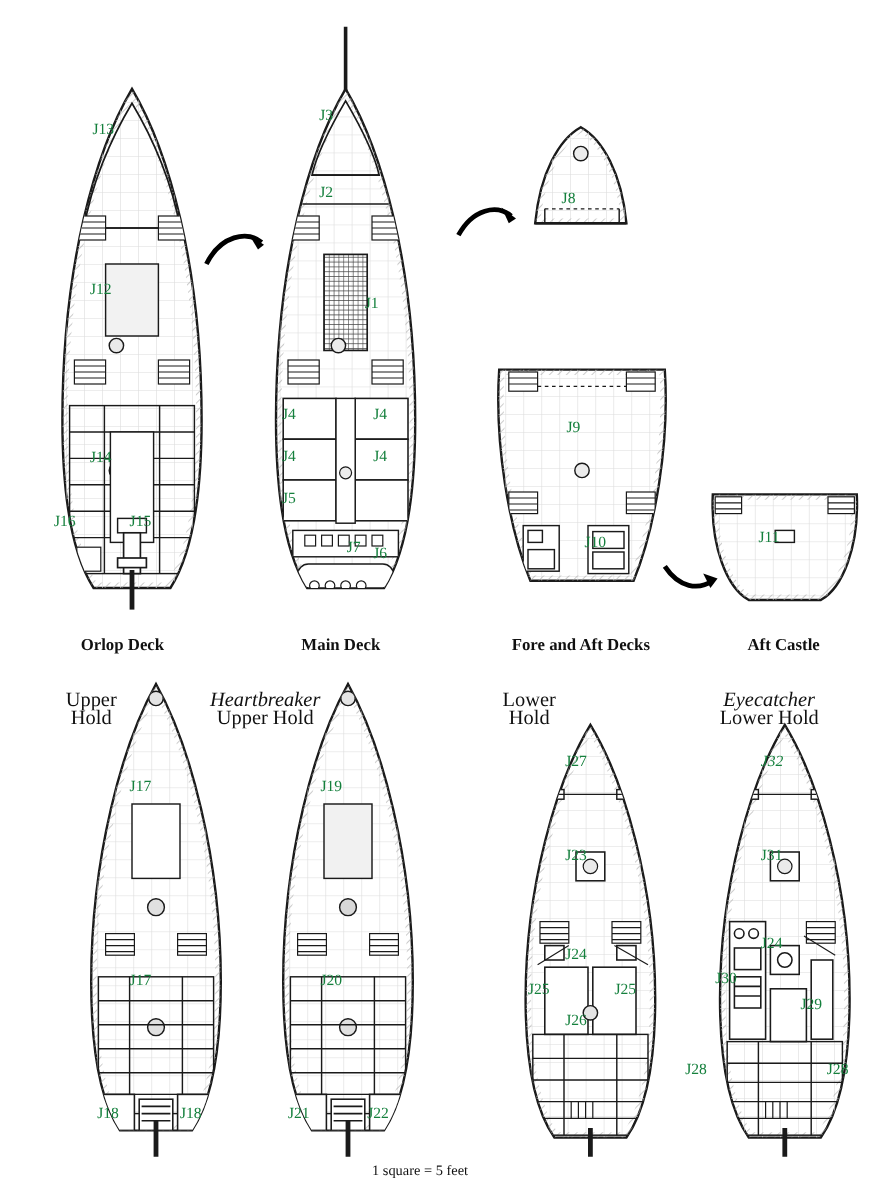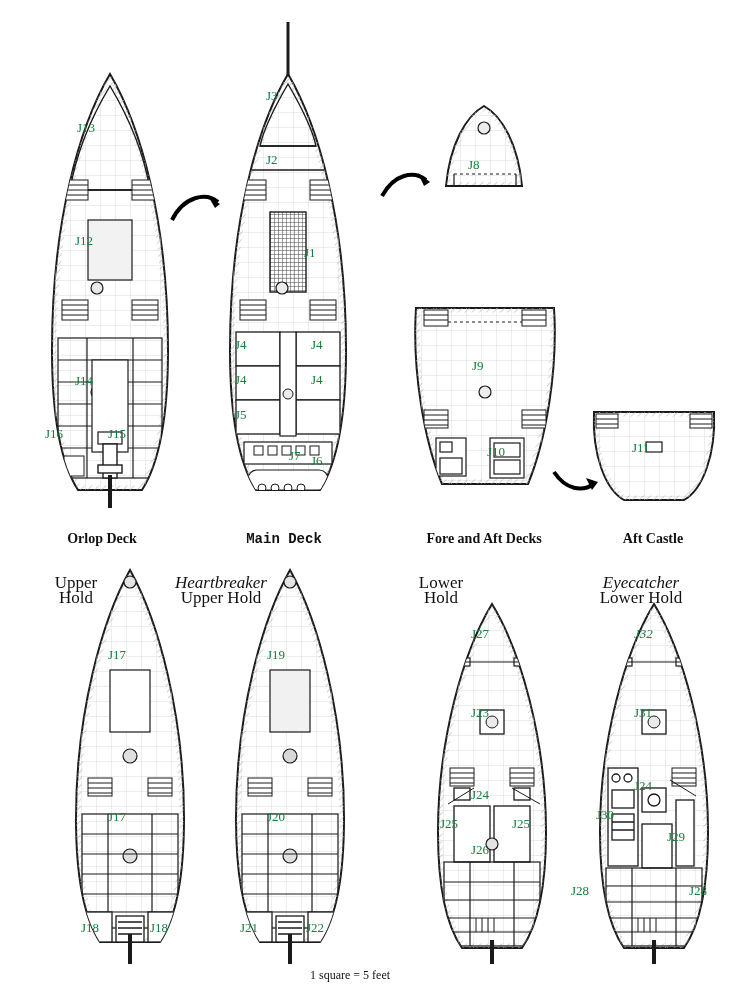--- a/index.html
+++ b/index.html
@@ -511,37 +511,37 @@
 
 <svg class="ship" style="left:440px;top:780px;" width="110" height="30" viewBox="0 0 110 30">
   <path d="M8 24 L34 8" stroke="#1a1a1a" stroke-width="1"></path>
   <path d="M100 24 L72 8" stroke="#1a1a1a" stroke-width="1"></path>
 </svg>
 <svg class="ship" style="left:604px;top:772px;" width="100" height="28" viewBox="0 0 100 28">
   <path d="M92 24 L66 8" stroke="#1a1a1a" stroke-width="1"></path>
 </svg>
 
 <div id="labels-layer">
-      <div class="lbl" style="left: 77px; top: 120px;">J13</div>
+      <div class="lbl" style="left: 77px; top: 100px;">J13</div>
       <div class="lbl" style="left: 75px; top: 233px;">J12</div>
       <div class="lbl" style="left: 75px; top: 373px;">J14</div>
       <div class="lbl" style="left: 45px; top: 426px;">J16</div>
       <div class="lbl" style="left: 108px; top: 426px;">J15</div>
       <div class="lbl" style="left: 266px; top: 88px;">J3</div>
       <div class="lbl" style="left: 266px; top: 152px;">J2</div>
       <div class="lbl" style="left: 304px; top: 245px;">J1</div>
       <div class="lbl" style="left: 235px; top: 337px;">J4</div>
       <div class="lbl" style="left: 311px; top: 337px;">J4</div>
       <div class="lbl" style="left: 235px; top: 372px;">J4</div>
       <div class="lbl" style="left: 311px; top: 372px;">J4</div>
       <div class="lbl" style="left: 235px; top: 407px;">J5</div>
       <div class="lbl" style="left: 311px; top: 407px; margin-top: 46px;">J6</div>
       <div class="lbl" style="left: 289px; top: 448px;">J7</div>
       <div class="lbl" style="left: 468px; top: 157px;">J8</div>
-      <div class="lbl" style="left: 472px; top: 358px;">J9</div>
+      <div class="lbl" style="left: 472px; top: 348px;">J9</div>
       <div class="lbl" style="left: 487px; top: 444px;">J10</div>
       <div class="lbl" style="left: 632px; top: 440px;">J11</div>
       <div class="lbl" style="left: 108px; top: 647px;">J17</div>
       <div class="lbl" style="left: 108px; top: 809px;">J17</div>
       <div class="lbl" style="left: 81px; top: 920px;">J18</div>
       <div class="lbl" style="left: 150px; top: 920px;">J18</div>
       <div class="lbl" style="left: 267px; top: 647px; text-align: center;">J19</div>
       <div class="lbl" style="left: 267px; top: 809px;">J20</div>
       <div class="lbl" style="left: 240px; top: 920px;">J21</div>
       <div class="lbl" style="left: 306px; top: 920px;">J22</div>
@@ -554,21 +554,21 @@
       <div class="lbl" style="left: 634px; top: 626px; font-style: italic;">J32</div>
       <div class="lbl" style="left: 634px; top: 705px;">J31</div>
       <div class="lbl" style="left: 634px; top: 778px;">J24</div>
       <div class="lbl" style="left: 596px; top: 807px;">J30</div>
       <div class="lbl" style="left: 667px; top: 829px;">J29</div>
       <div class="lbl" style="left: 571px; top: 883px;">J28</div>
       <div class="lbl" style="left: 689px; top: 883px;">J28</div>
     </div>
 <div id="captions-layer">
       <div class="caption" style="left: 102px; top: 531px; transform: translateX(-50%);">Orlop Deck</div>
-      <div class="caption" style="left: 284px; top: 531px; transform: translateX(-50%); font-family: Liberation Mono, monospace;">Main Deck</div>
+      <div class="caption" style="left: 284px; top: 531px; transform: translateX(-50%);">Main Deck</div>
       <div class="caption" style="left: 484px; top: 531px; transform: translateX(-50%);">Fore and Aft Decks</div>
       <div class="caption" style="left: 653px; top: 531px; transform: translateX(-50%);">Aft Castle</div>
     </div>
 <div id="side-layer">
       <div class="side-lbl" style="left: 76px; top: 575px; transform: translateX(-50%);">
         <div>Upper</div>
         <div>Hold</div>
       </div>
       <div class="side-lbl" style="left: 221px; top: 575px; transform: translateX(-50%);">
         <div style="font-style: italic;">Heartbreaker</div>

